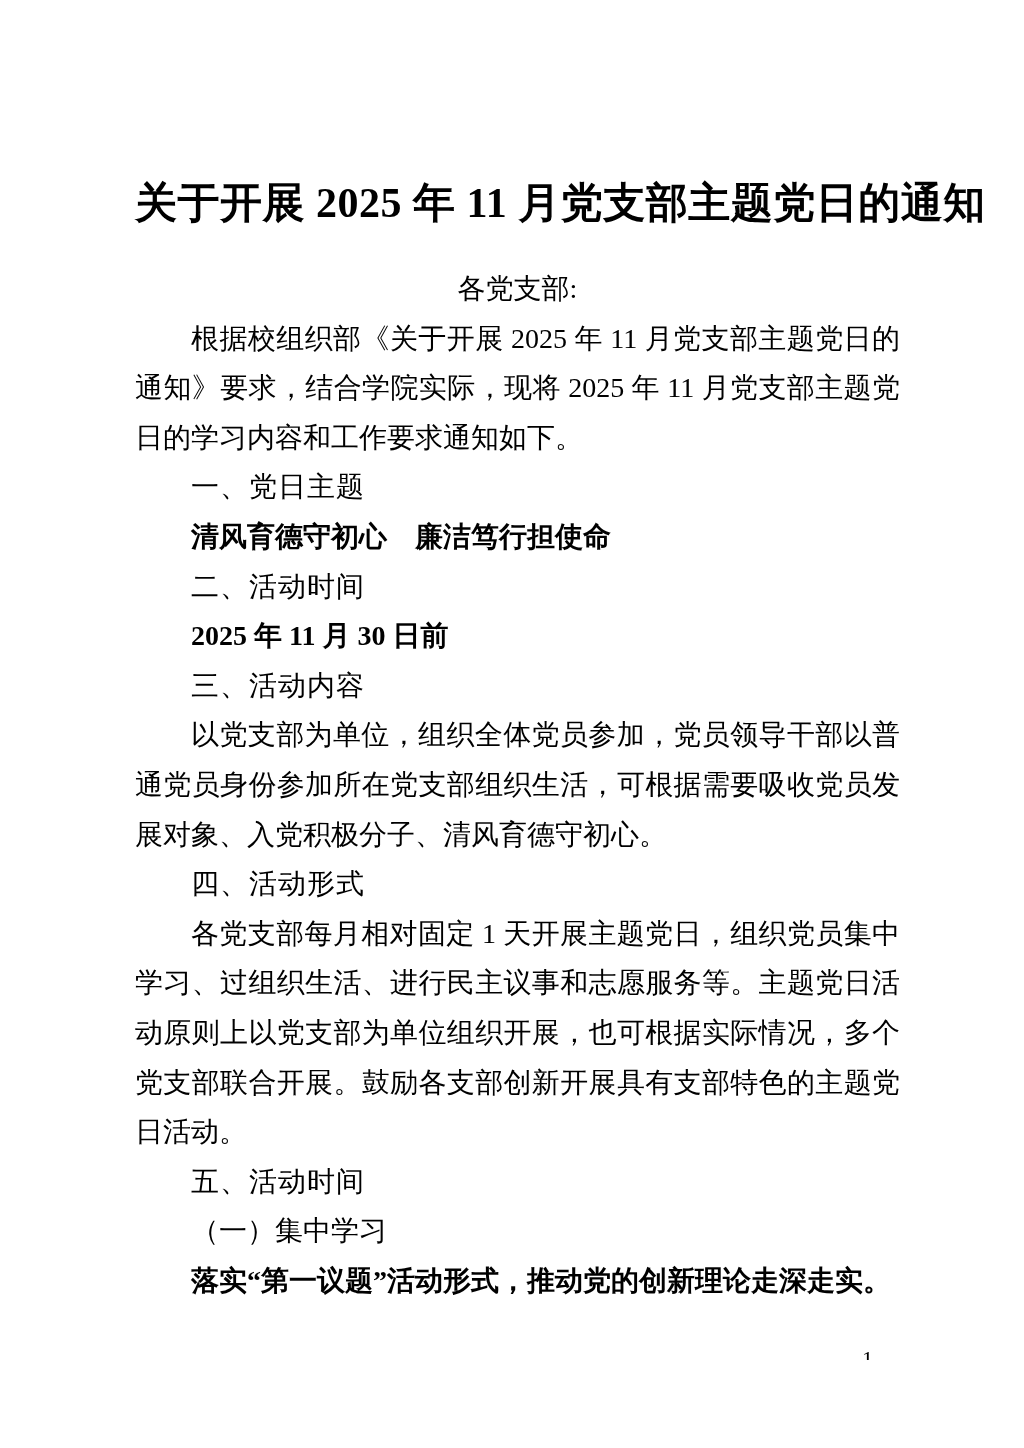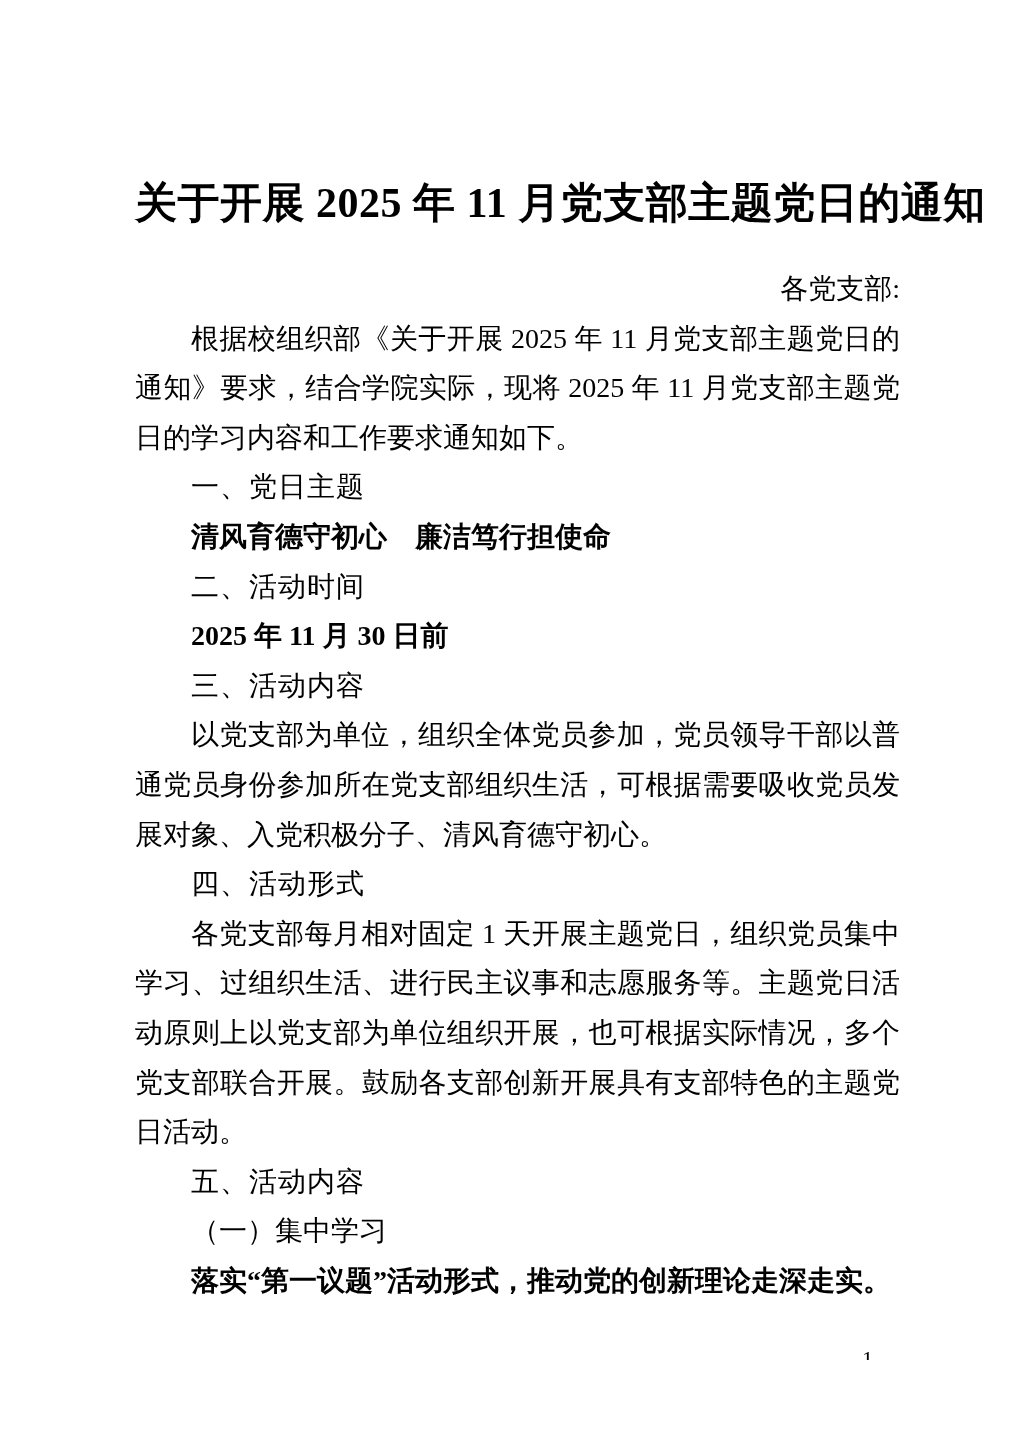--- a/index.html
+++ b/index.html
@@ -36,21 +36,21 @@
   .doc-body {
     margin-top: 26px;
     font-size: 28px;
     line-height: 49.6px;
   }
   .doc-body p {
     margin: 0;
     padding: 0;
   }
   .salutation {
-    text-align: right;
+    text-align: center;
   }
   .para {
     text-align: justify;
     text-justify: inter-character;
     text-indent: 2em;
   }
   .line {
     text-indent: 2em;
     white-space: nowrap;
     font-weight: bold;
@@ -100,21 +100,21 @@
 
       <p class="heading">二、活动时间</p>
       <p class="line">2025 年 11 月 30 日前</p>
 
       <p class="heading">三、活动内容</p>
       <p class="para">以党支部为单位，组织全体党员参加，党员领导干部以普通党员身份参加所在党支部组织生活，可根据需要吸收党员发展对象、入党积极分子、清风育德守初心。</p>
 
       <p class="heading">四、活动形式</p>
       <p class="para">各党支部每月相对固定 1 天开展主题党日，组织党员集中学习、过组织生活、进行民主议事和志愿服务等。主题党日活动原则上以党支部为单位组织开展，也可根据实际情况，多个党支部联合开展。鼓励各支部创新开展具有支部特色的主题党日活动。</p>
 
-      <p class="heading">五、活动内容</p>
+      <p class="heading">五、活动时间</p>
       <p class="subheading">（一）集中学习</p>
       <p class="line">落实“第一议题”活动形式，推动党的创新理论走深走实。</p>
 
     </div>
   </div>
 
   <div class="footer">
     <span class="dash">–</span><span class="num">1</span><span class="dash">–</span>
   </div>
 </div>

